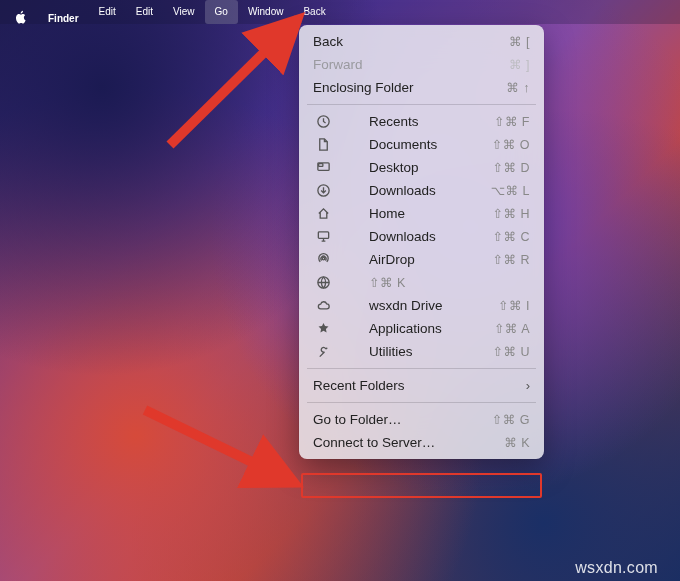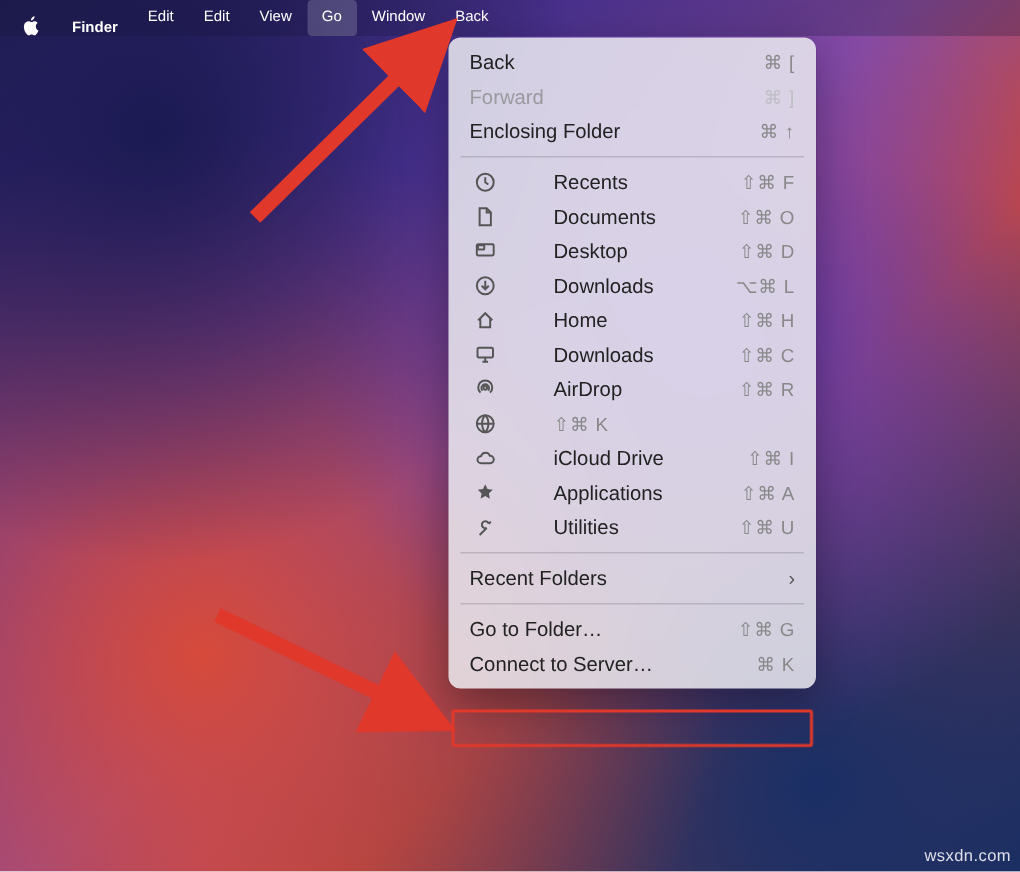--- a/index.html
+++ b/index.html
@@ -64,23 +64,23 @@
     border: 2.5px solid #e0382b;
     border-radius: 2px;
     pointer-events: none;
   }
   .arrow {
     position: absolute;
     pointer-events: none;
   }
   .arrow svg { display:block; }
   .watermark {
-    position: absolute; right: 6px; bottom: 4px;
+    position: absolute; right: 22px; bottom: 4px;
     color: rgba(255,255,255,0.85);
-    font-size: 11px;
+    font-size: 16px;
     letter-spacing: 0.3px;
   }
 </style>
 </head>
 <body>
 
 <div class="desktop">
 
   <div class="menubar">
     <span class="apple">
@@ -191,21 +191,21 @@
           </svg>
         </span>
       <span class="short">⇧⌘ K</span>
     </div>
     <div class="row">
       <span class="ico">
           <svg viewBox="0 0 16 16">
             <path d="M5 11.5 A2.5 2.5 0 0 1 5 6.5 A3.3 3.3 0 0 1 11.3 6.2 A2.4 2.4 0 0 1 11.5 11.5 Z"></path>
           </svg>
         </span>
-      <span class="label">iCloud Drive</span>
+      <span class="label">wsxdn Drive</span>
       <span class="short">⇧⌘ I</span>
     </div>
     <div class="row">
       <span class="ico fill">
           <svg viewBox="0 0 16 16">
             <path d="M8 2 L9.6 5.4 L13.3 5.9 L10.6 8.5 L11.3 12.2 L8 10.4 L4.7 12.2 L5.4 8.5 L2.7 5.9 L6.4 5.4 Z"></path>
           </svg>
         </span>
       <span class="label">Applications</span>
       <span class="short">⇧⌘ A</span>

